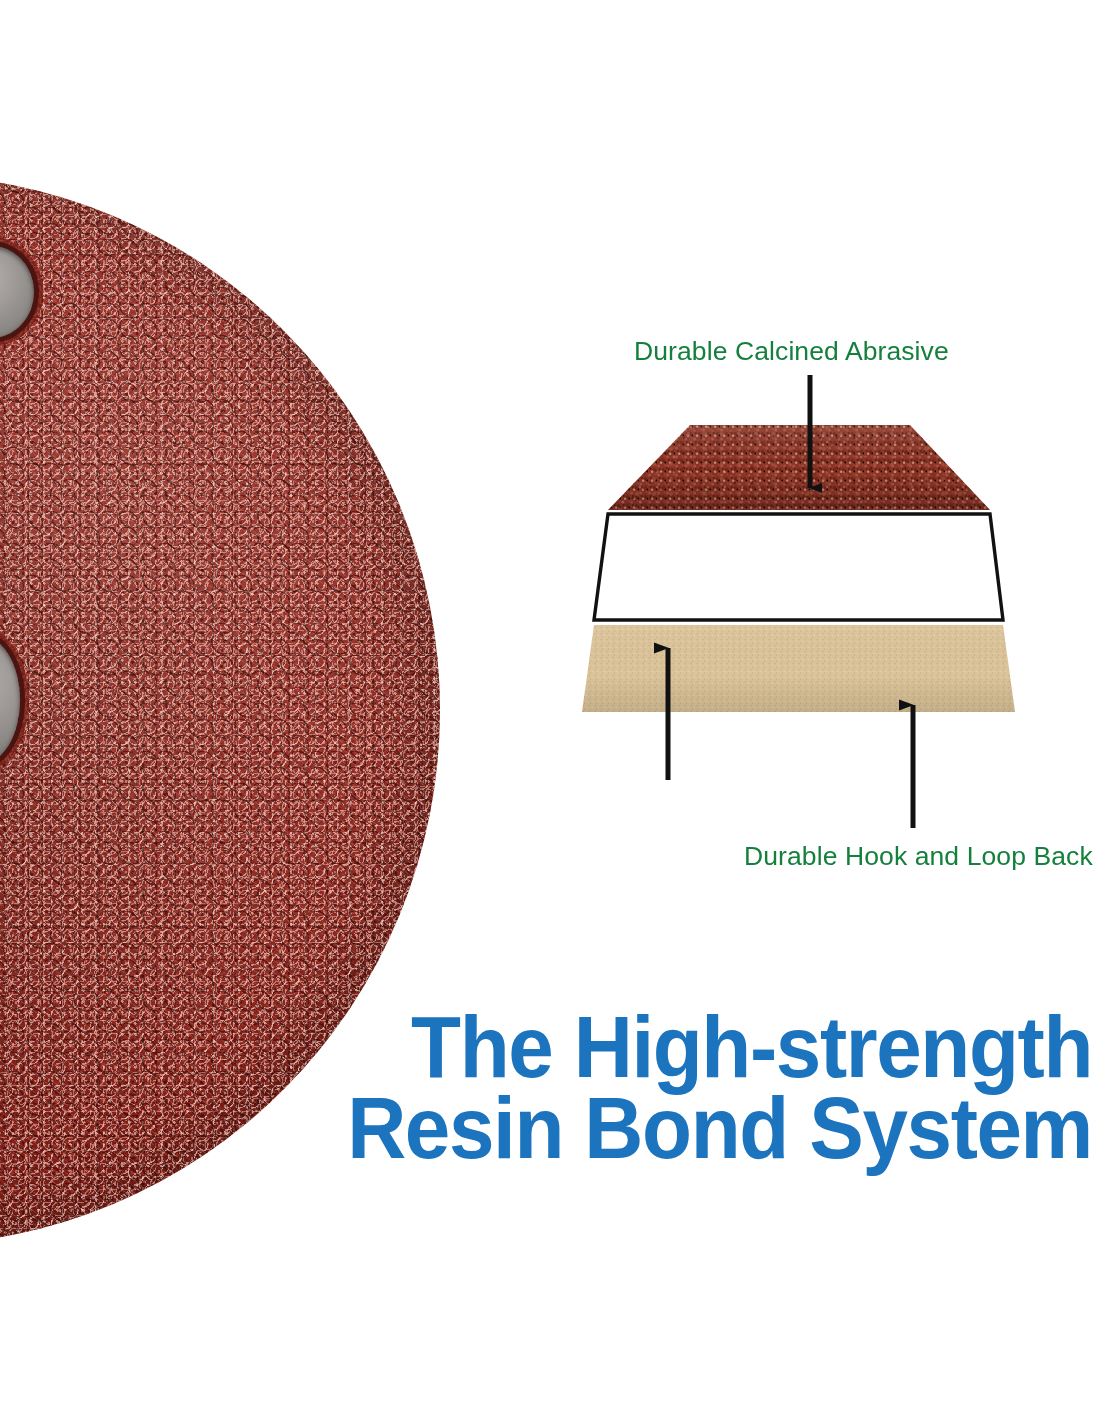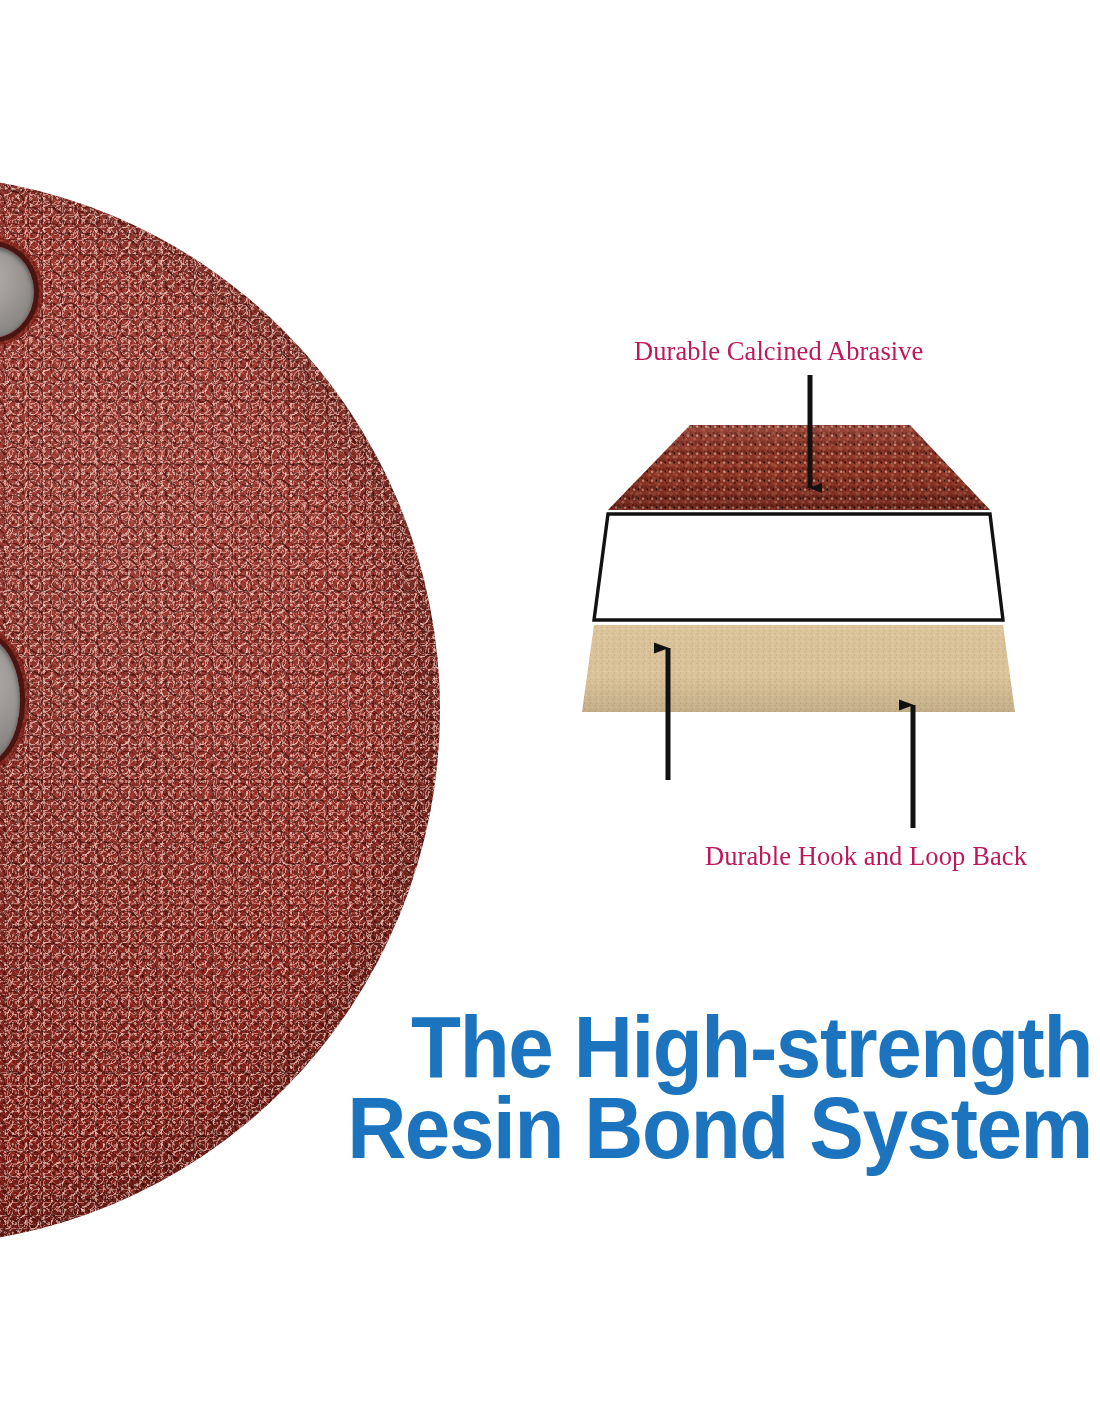--- a/index.html
+++ b/index.html
@@ -53,27 +53,27 @@
   }
   #hole-top{left:-52px;top:246px;width:86px;height:92px;}
   #hole-bottom{left:-58px;top:636px;width:78px;height:128px;}
 
   
   .diagram{position:absolute;left:540px;top:320px;width:560px;height:580px;}
   .diagram svg{display:block;}
 
   
   .label{
-    position:absolute;color:#be185d;
+    position:absolute;color:#15803d;
     font-size:26.5px;letter-spacing:.1px;white-space:nowrap;
-    font-family:Liberation Serif, serif;
+    font-family:Liberation Sans, sans-serif;
   }
   #label-abrasive{left:634px;top:336px;}
   #label-paper{left:538px;top:779px;}
-  #label-hookloop{left:705px;top:841px;text-align:center;}
+  #label-hookloop{left:744px;top:841px;text-align:center;}
 
   
   .headline{
     position:absolute;left:0;top:1006px;width:1092px;
     text-align:right;color:#1b74bd;
     font-weight:bold;
     font-size:88px;line-height:81px;
     letter-spacing:-1.5px;
     transform:scaleX(.93);transform-origin:100% 0;
     font-family:"Liberation Sans","DejaVu Sans",sans-serif;

